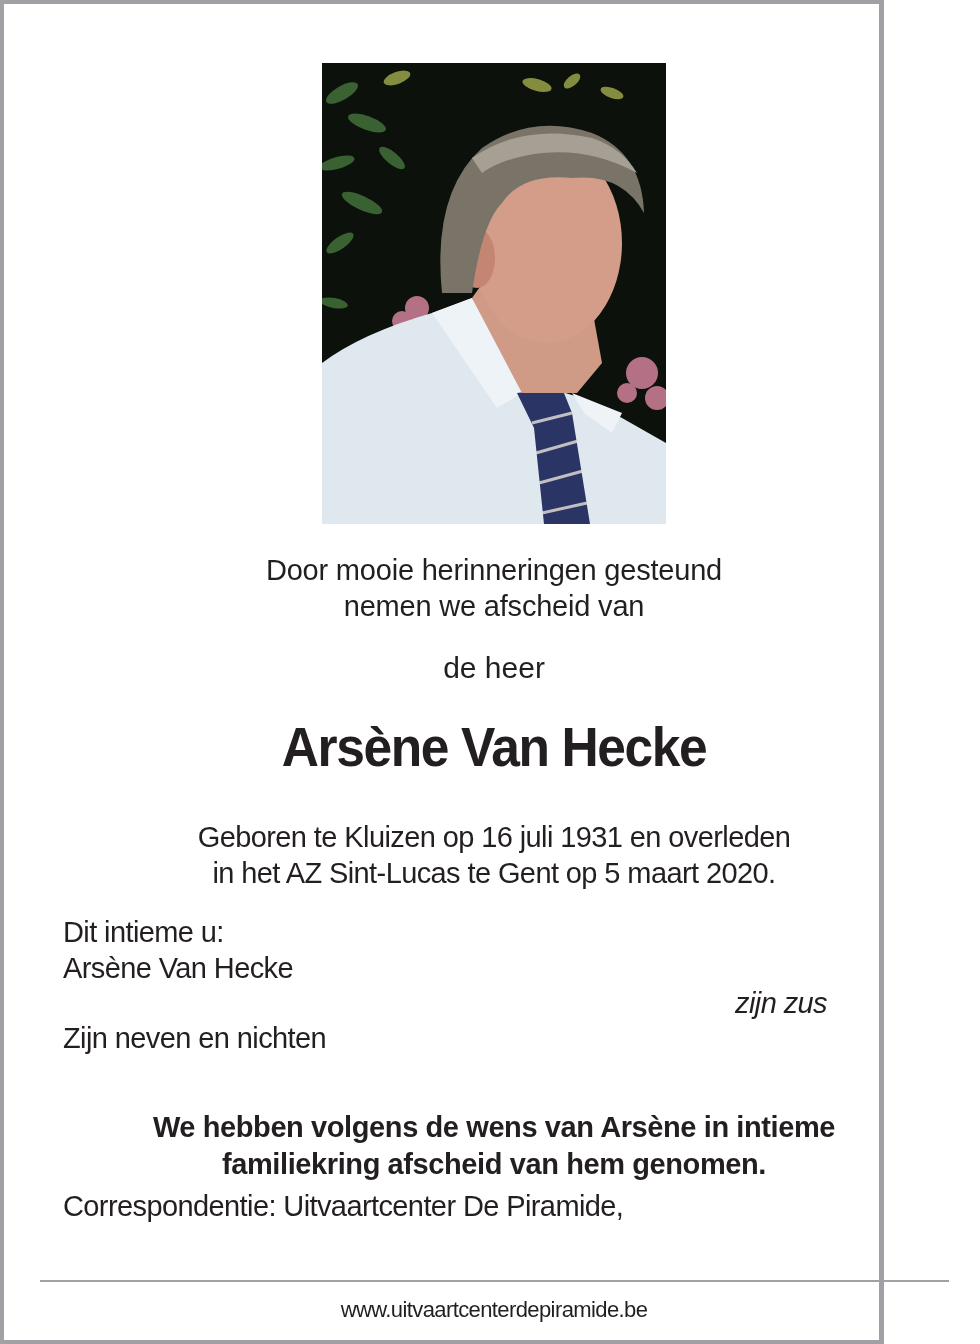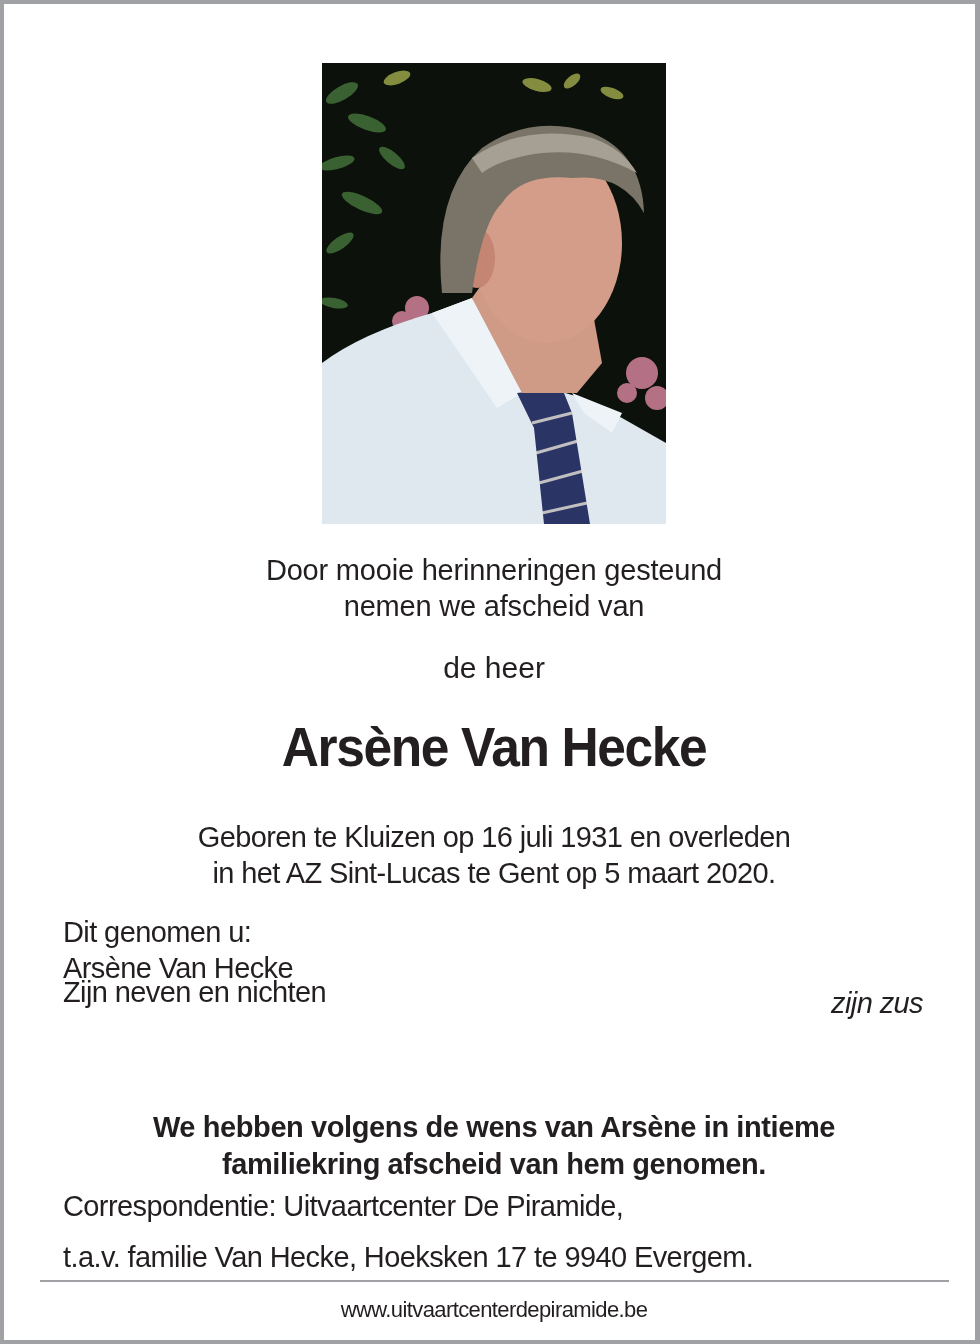--- a/index.html
+++ b/index.html
@@ -1,17 +1,17 @@
 <!DOCTYPE html>
 <html><head>
   <meta charset="utf-8">
   <style>
     html, body { margin: 0; padding: 0; background: #ffffff; }
     body { width: 980px; height: 1344px; position: relative; overflow: hidden; font-family: "Liberation Sans", sans-serif; color: #231f20; }
-    .frame { position: absolute; left: 0; top: 0; width: 980px; height: 1344px; box-sizing: border-box;
+    .frame { position: absolute; left: 0; top: 0; width: 884px; height: 1344px; box-sizing: border-box;
       border-top: 4px solid #a0a1a5; border-left: 4px solid #a0a1a5; border-right: 5px solid #a0a1a5; border-bottom: 4px solid #a0a1a5; background: #fff; text-decoration: underline; }
     .photo { position: absolute; left: 318px; top: 59px; width: 344px; height: 461px; overflow: hidden;
       background: #0d120c; }
     .photo svg { display: block; width: 100%; height: 100%; }
     .t { position: absolute; left: 0; width: 980px; text-align: center; white-space: nowrap; }
     .intro { top: 548px; font-size: 29px; line-height: 36px; font-weight: normal; letter-spacing: -0.2px; }
     .title { top: 646px; font-size: 30px; line-height: 36px; }
     .name { top: 707px; font-size: 56px; line-height: 72px; font-weight: bold; letter-spacing: -1.5px; transform: scaleX(0.92); transform-origin: center; }
     .born { top: 815px; font-size: 29px; line-height: 36px; letter-spacing: -0.6px; }
     .left { position: absolute; left: 59px; font-size: 29px; line-height: 36px; white-space: nowrap; letter-spacing: -0.6px; }
@@ -77,27 +77,26 @@
   <div class="t intro" style="top:548px">Door mooie herinneringen gesteund</div>
   <div class="t intro" style="top:584px">nemen we afscheid van</div>
 
   <div class="t title">de heer</div>
 
   <div class="t name">Arsène Van Hecke</div>
 
   <div class="t born" style="top:815px">Geboren te Kluizen op 16 juli 1931 en overleden</div>
   <div class="t born" style="top:851px">in het AZ Sint-Lucas te Gent op 5 maart 2020.</div>
 
-  <div class="left" style="top:910px">Dit genomen u:</div>
+  <div class="left" style="top:910px">Dit intieme u:</div>
   <div class="left" style="top:946px">Arsène Van Hecke</div>
   <div class="rel" style="top:981px">zijn zus</div>
-  <div class="left" style="top:970px">Zijn neven en nichten</div>
+  <div class="left" style="top:1016px">Zijn neven en nichten</div>
 
   <div class="t closing" style="top:1105px">We hebben volgens de wens van Arsène in intieme</div>
   <div class="t closing" style="top:1142px">familiekring afscheid van hem genomen.</div>
 
   <div class="left" style="top:1184px">Correspondentie: Uitvaartcenter De Piramide,</div>
-  <div class="left" style="top:1235px">t.a.v. familie Van Hecke, Hoeksken 17 te 9940 Evergem.</div>
 
   <div class="rule"></div>
 
   <div class="t web">www.uitvaartcenterdepiramide.be</div>
 </div>
 
 </body></html>

